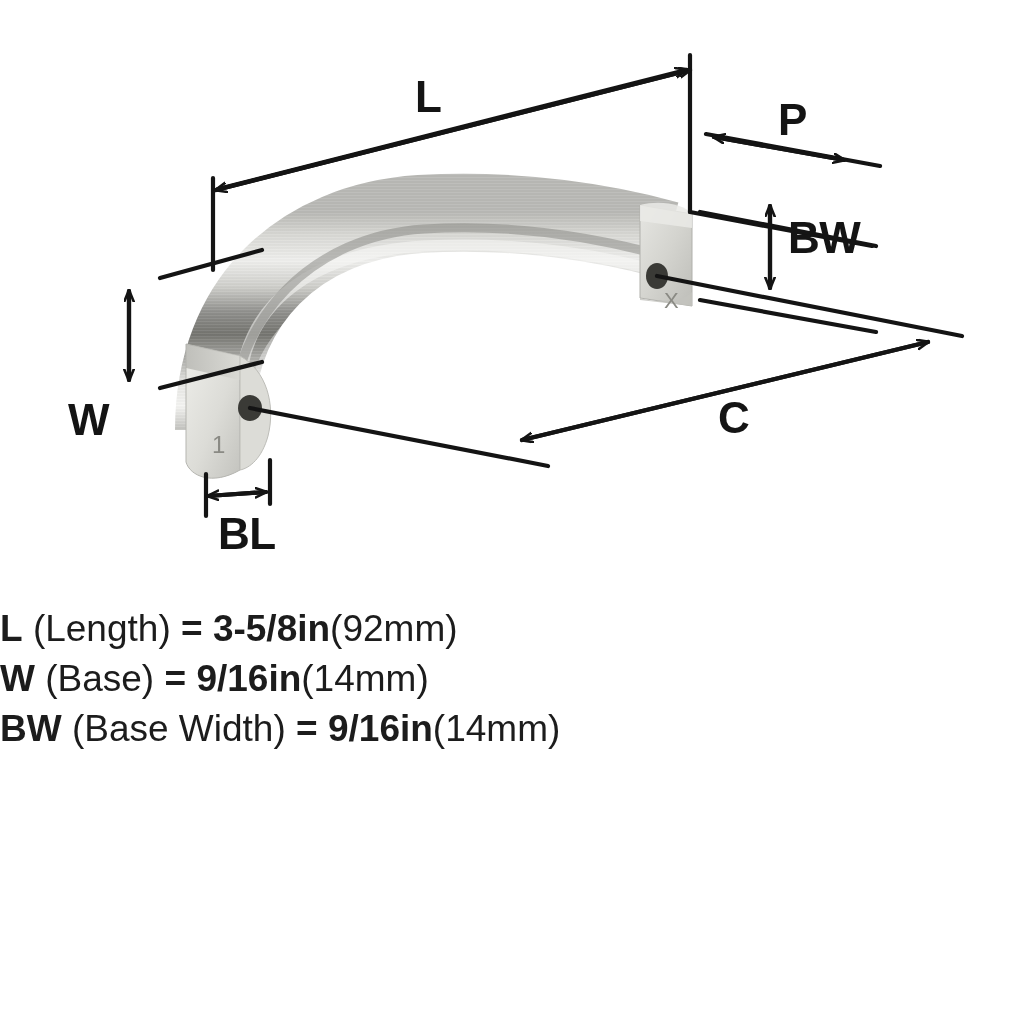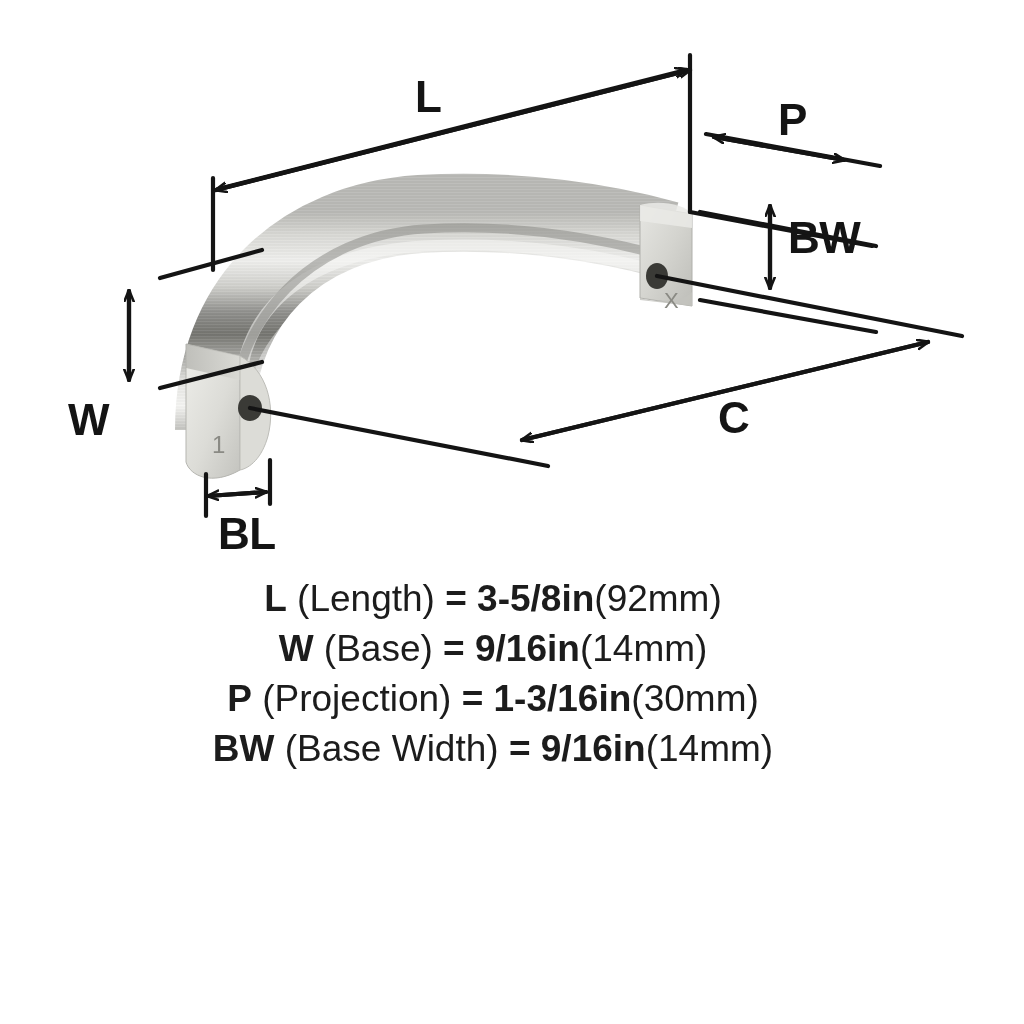--- a/index.html
+++ b/index.html
@@ -38,23 +38,23 @@
     line-height: 1;
     color: #141414;
     letter-spacing: -0.5px;
     white-space: nowrap;
   }
 
   
   #legend {
     position: absolute;
     left: 0;
-    top: 574px;
+    top: 604px;
     width: 986px;
-    text-align: center;
+    text-align: left;
   }
   .legend-row {
     font-size: 37px;
     line-height: 50px;
     white-space: nowrap;
     color: #1c1c1c;
     font-family: "Liberation Sans", sans-serif;
   }
   .legend-row .code { font-weight: bold; }
   .legend-row .name { font-weight: normal; }
@@ -201,18 +201,15 @@
 </div>
 
 <div id="legend">
   <div class="legend-row">
     <span class="code">L</span><span class="name"> (Length) </span><span class="eq">= </span><span class="imp">3-5/8in</span><span class="met">(92mm)</span>
   </div>
   <div class="legend-row">
     <span class="code">W</span><span class="name"> (Base) </span><span class="eq">= </span><span class="imp">9/16in</span><span class="met">(14mm)</span>
   </div>
   <div class="legend-row">
-    <span class="code">P</span><span class="name"> (Projection) </span><span class="eq">= </span><span class="imp">1-3/16in</span><span class="met">(30mm)</span>
-  </div>
-  <div class="legend-row">
     <span class="code">BW</span><span class="name"> (Base Width) </span><span class="eq">= </span><span class="imp">9/16in</span><span class="met">(14mm)</span>
   </div>
 </div>
 
 </body></html>

